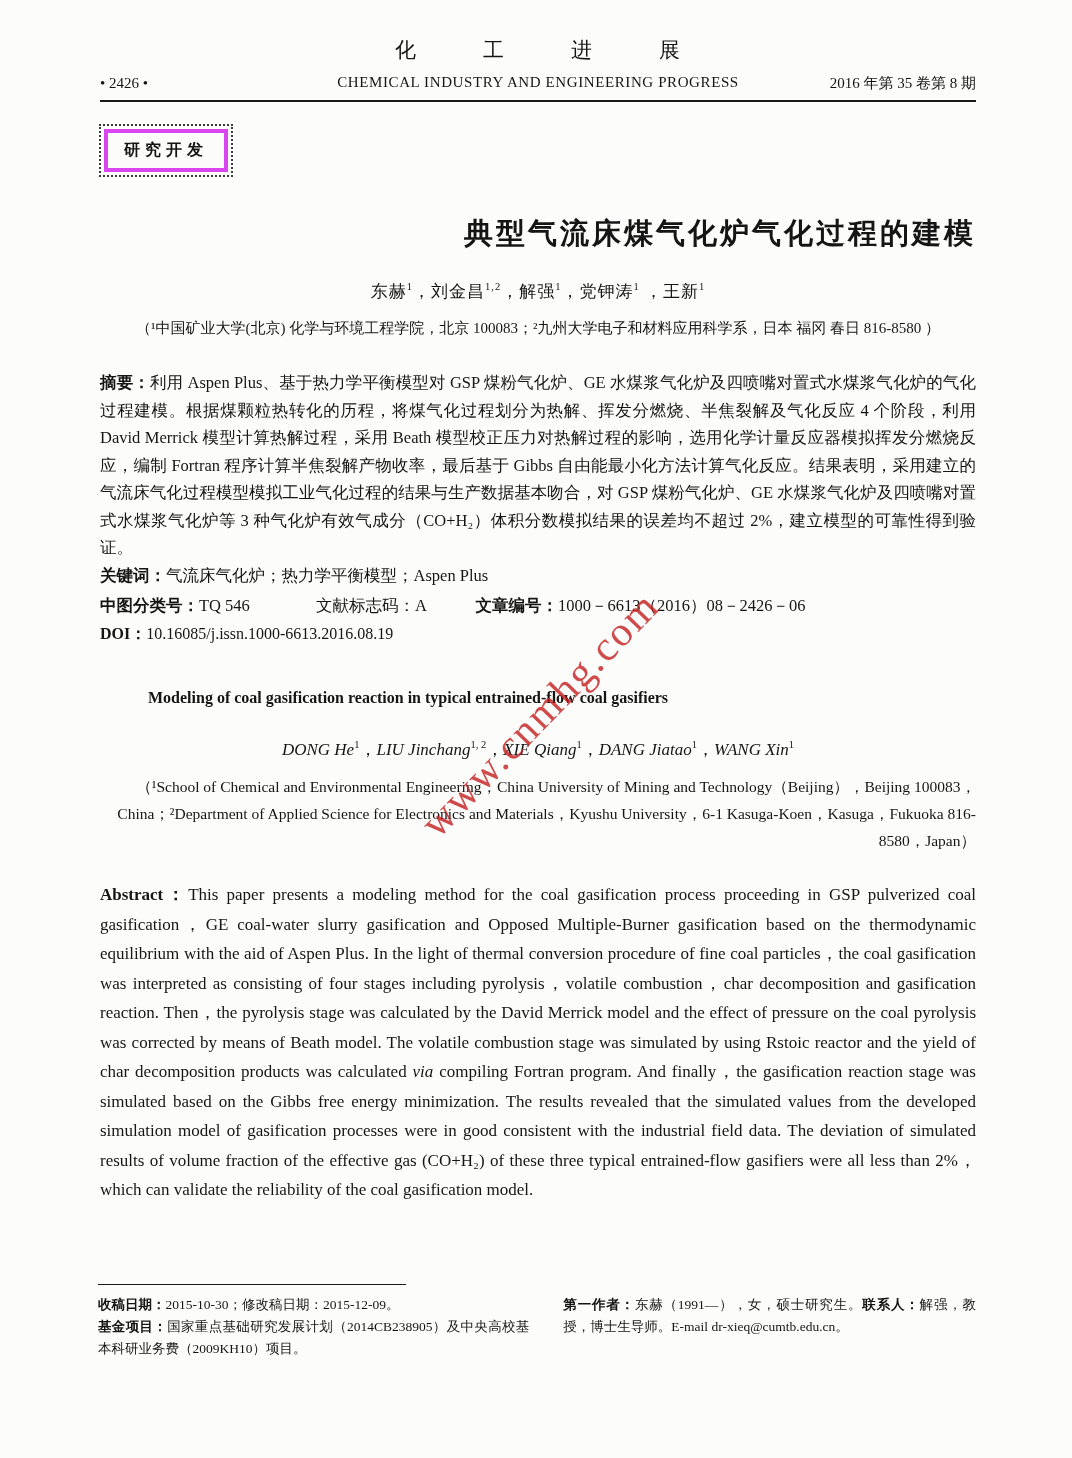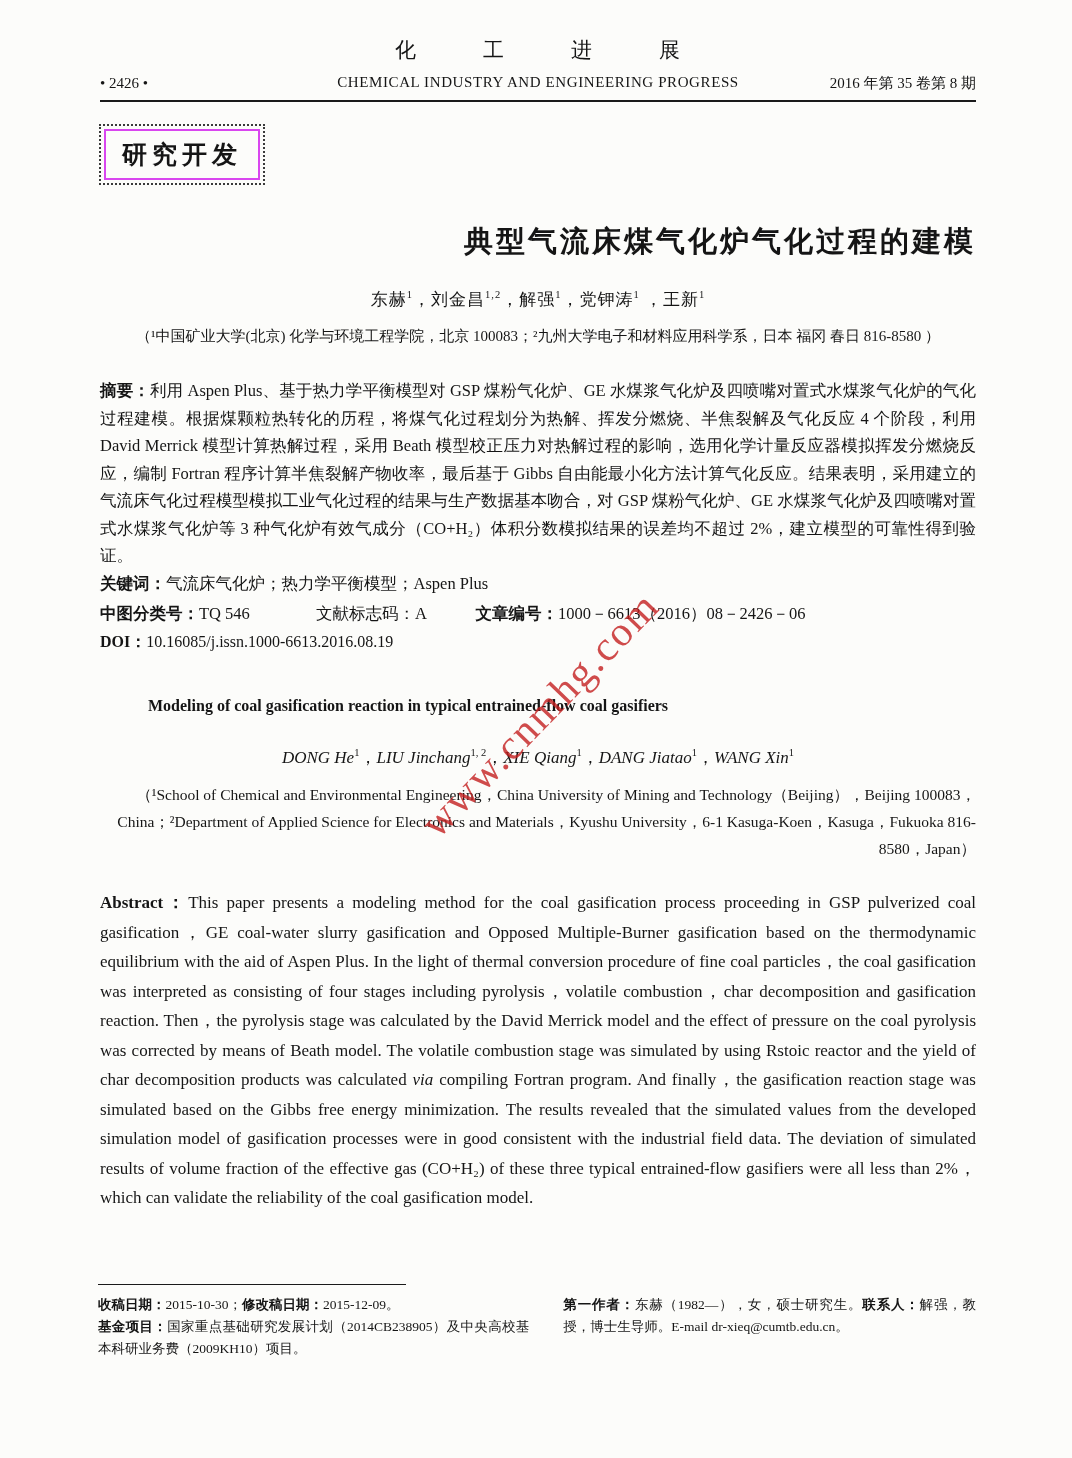--- a/index.html
+++ b/index.html
@@ -21,23 +21,23 @@
   .header-row { position:relative; display:flex; align-items:baseline; margin-top:10px; font-size:15px; }
   .journal-en { position:absolute; left:50%; transform:translateX(-50%); letter-spacing:0.6px; white-space:nowrap; }
   .issue { margin-left:auto; }
   .header-rule { border:none; border-top:2px solid #1a1a1a; margin-top:7px; }
 
   
   .badge-wrap { margin-top:27px; }
   .badge {
     display:inline-block;
     font-family:"Liberation Sans","DejaVu Sans",sans-serif;
-    font-weight:bold; font-size:25px; letter-spacing:5px;
+    font-weight:bold; font-size:16px; letter-spacing:5px;
     padding:7px 16px;
-    border:2px solid #d946ef;
+    border:4px solid #d946ef;
     outline:2px dotted #3a3a3a; outline-offset:3px;
     margin-left:4px;
   }
 
   
   .title-cn {
     text-align:right; margin-top:42px;
     font-family:"Liberation Sans","DejaVu Sans",sans-serif;
     font-weight:700; font-size:29px; letter-spacing:3px;
   }
@@ -116,22 +116,22 @@
   <div class="authors-en"><span style="font-style: italic;">DONG He</span><sup>1</sup><span>，</span><span style="font-style: italic;">LIU Jinchang</span><sup>1, 2</sup><span>，</span><span style="font-style: italic;">XIE Qiang</span><sup>1</sup><span>，</span><span style="font-style: italic;">DANG Jiatao</span><sup>1</sup><span>，</span><span style="font-style: italic;">WANG Xin</span><sup>1</sup></div>
 
   <div class="affil-en">（¹School of Chemical and Environmental Engineering，China University of Mining and Technology（Beijing），Beijing 100083，China；²Department of Applied Science for Electronics and Materials，Kyushu University，6-1 Kasuga-Koen，Kasuga，Fukuoka 816-8580，Japan）</div>
 
   <p class="abstract-en"><span style="font-weight: bold;">Abstract：</span><span>This paper presents a modeling method for the coal gasification process proceeding in GSP pulverized coal gasification，GE coal-water slurry gasification and Opposed Multiple-Burner gasification based on the thermodynamic equilibrium with the aid of Aspen Plus. In the light of thermal conversion procedure of fine coal particles，the coal gasification was interpreted as consisting of four stages including pyrolysis，volatile combustion，char decomposition and gasification reaction. Then，the pyrolysis stage was calculated by the David Merrick model and the effect of pressure on the coal pyrolysis was corrected by means of Beath model. The volatile combustion stage was simulated by using Rstoic reactor and the yield of char decomposition products was calculated </span><span style="font-style: italic;">via</span><span> compiling Fortran program. And finally，the gasification reaction stage was simulated based on the Gibbs free energy minimization. The results revealed that the simulated values from the developed simulation model of gasification processes were in good consistent with the industrial field data. The deviation of simulated results of volume fraction of the effective gas (CO+H₂) of these three typical entrained-flow gasifiers were all less than 2%，which can validate the reliability of the coal gasification model.</span></p>
 
   <footer class="footer">
     <hr class="footer-rule">
     <div class="footer-cols">
       <div class="footer-left">
-        <p><span style="font-weight: bold;">收稿日期：</span><span>2015-10-30；</span><span style="font-weight: bold;">修改稿日期：</span><span>2015-12-09。</span></p>
+        <p><span style="font-weight: bold;">收稿日期：</span><span>2015-10-30；</span><span style="font-weight: normal;">修改稿日期：</span><span>2015-12-09。</span></p>
         <p><span style="font-weight: bold;">基金项目：</span><span>国家重点基础研究发展计划（2014CB238905）及中央高校基本科研业务费（2009KH10）项目。</span></p>
       </div>
       <div class="footer-right">
-        <p><span style="font-weight: bold;">第一作者：</span><span>东赫（1982—），女，硕士研究生。</span><span style="font-weight: bold;">联系人：</span><span>解强，教授，博士生导师。E-mail dr-xieq@cumtb.edu.cn。</span></p>
+        <p><span style="font-weight: bold;">第一作者：</span><span>东赫（1991—），女，硕士研究生。</span><span style="font-weight: bold;">联系人：</span><span>解强，教授，博士生导师。E-mail dr-xieq@cumtb.edu.cn。</span></p>
       </div>
     </div>
   </footer>
 
 </div>
 
 </body></html>

